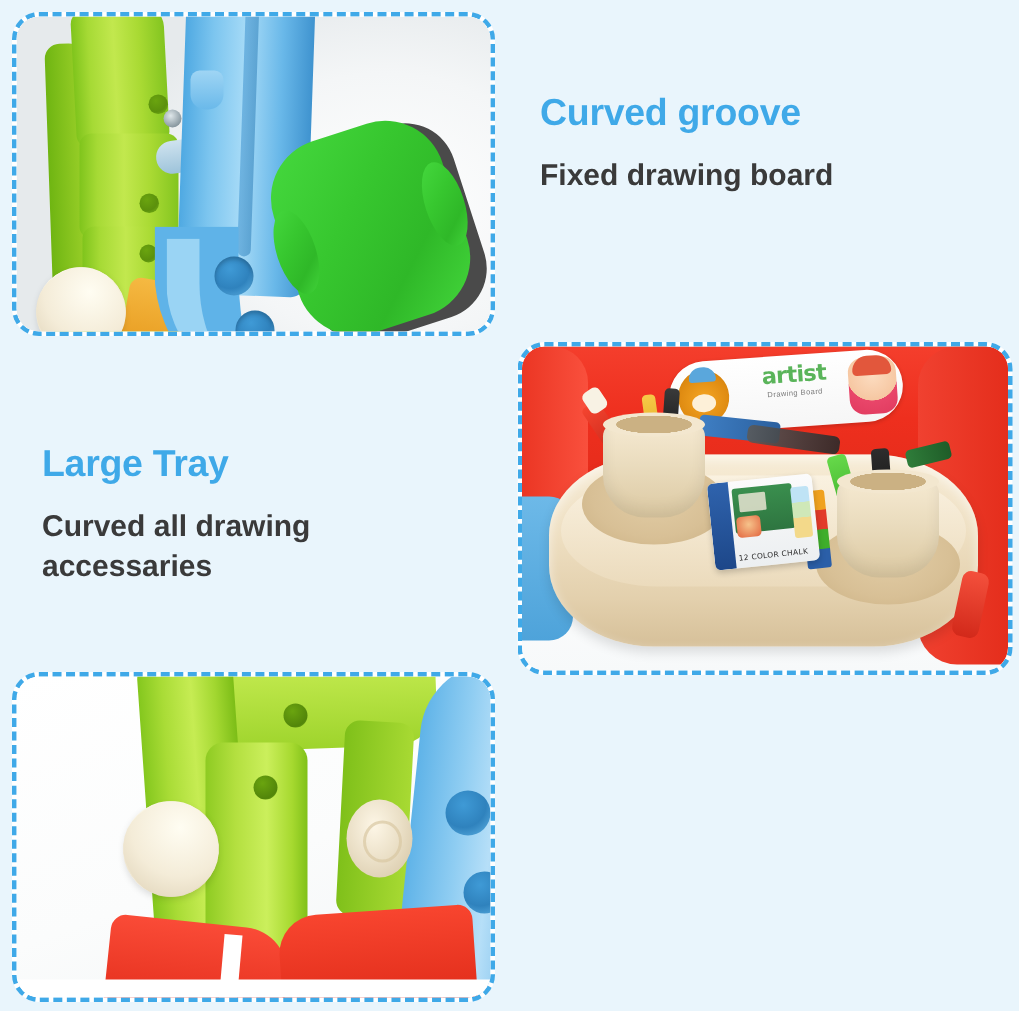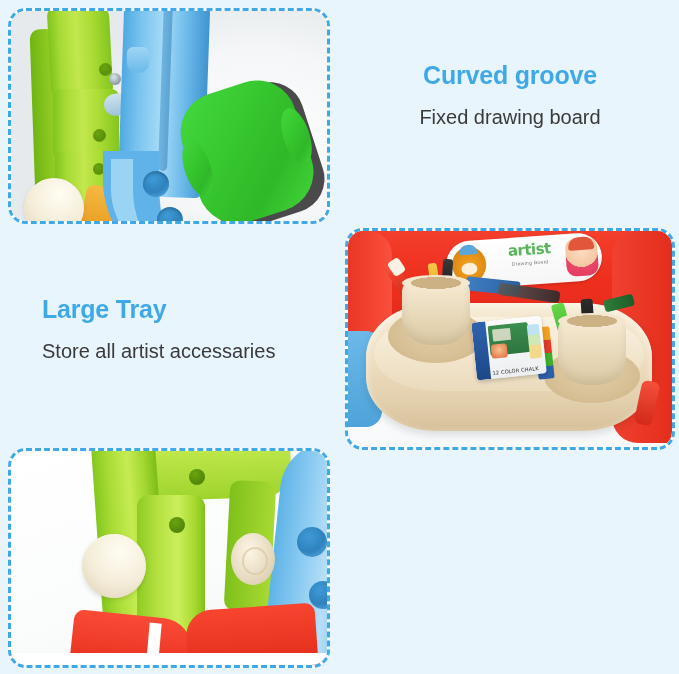--- a/index.html
+++ b/index.html
@@ -45,21 +45,21 @@
     letter-spacing: -0.2px;
     margin: 0 0 14px 0;
     line-height: 1.1;
     white-space: nowrap;
   }
   .subtext {
     color: #3a3a3a;
     font-size: 20px;
     line-height: 1.35;
     margin: 0;
-    font-weight: normal;
+    font-weight: bold;
   }
 
   
   #panel-groove { left: 8px; top: 8px; width: 322px; height: 216px; }
   #panel-groove .bg {
     position: absolute; inset: 0;
     background:
       radial-gradient(ellipse 60% 70% at 78% 60%, #ffffff 0%, #f4f6f7 60%, #e6eaec 100%),
       #fdfdfd;
   }
@@ -433,22 +433,22 @@
   #c-red-gap {
     position: absolute; left: 136px; top: 172px; width: 12px; height: 62px;
     background: #ffffff; transform: rotate(5deg);
   }
   #c-white-bottom {
     position: absolute; left: 0; bottom: 0; width: 100%; height: 12px;
     background: #ffffff;
   }
 
   
-  #text-groove { left: 360px; top: 62px;  width: 300px; text-align: center; }
-  #text-tray   { left: 42px;  top: 296px; width: 270px; }
+  #text-groove { left: 360px; top: 62px;  width: 300px; }
+  #text-tray   { left: 28px;  top: 296px; width: 270px; }
   #text-corner { left: 362px; top: 512px; width: 300px; }
 </style>
 </head>
 <body>
 
 <div class="canvas">
 
   <div class="panel" id="panel-groove">
     <div class="photo">
       <div class="bg"></div>
@@ -478,21 +478,21 @@
     </div>
   </div>
 
   <div class="textblock" id="text-groove">
     <p class="heading">Curved groove</p>
     <p class="subtext">Fixed drawing board</p>
   </div>
 
   <div class="textblock" id="text-tray">
     <p class="heading">Large Tray</p>
-    <p class="subtext">Store all artist accessaries</p>
+    <p class="subtext">Curved all drawing accessaries</p>
   </div>
 
   <div class="panel" id="panel-tray">
     <div class="photo">
       <div class="bg"></div>
       <div id="t-tan-back"></div>
       <div id="t-blue-top"></div>
       <div id="t-red-top"></div>
       <div id="t-red-left"></div>
       <div id="t-red-right"></div>

